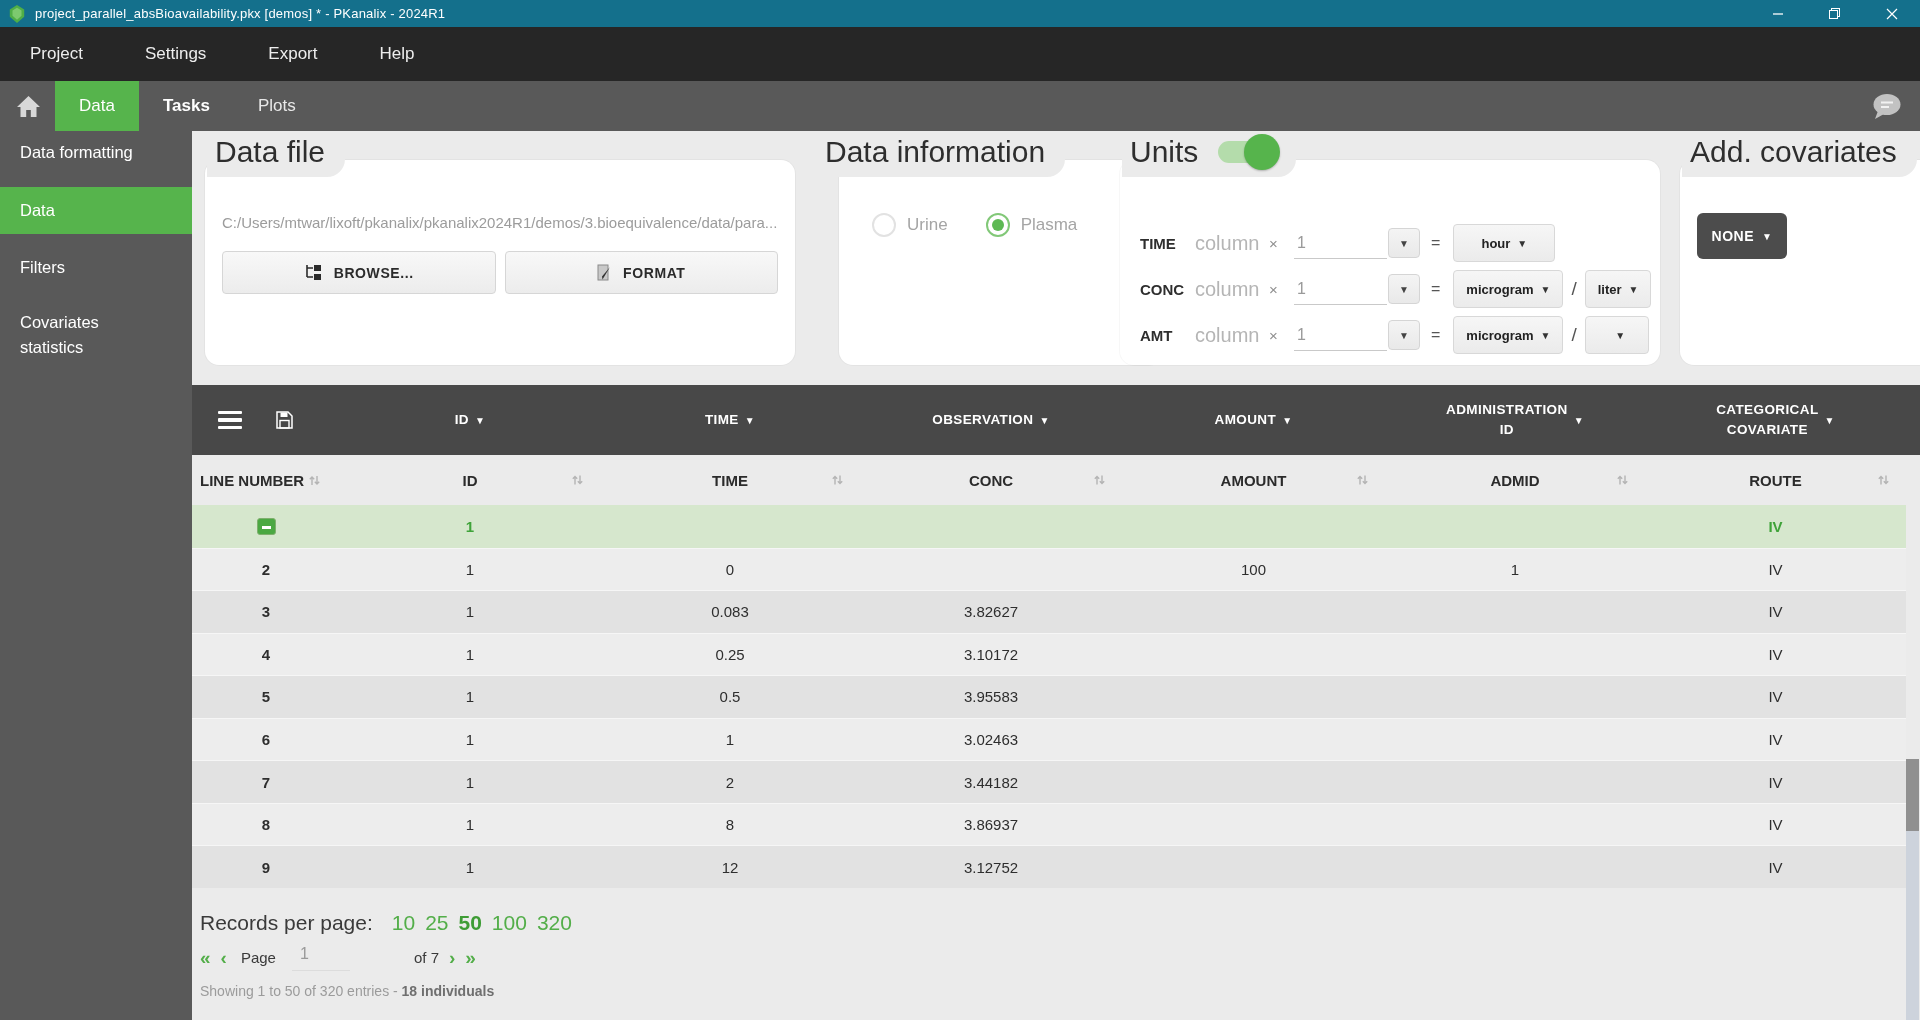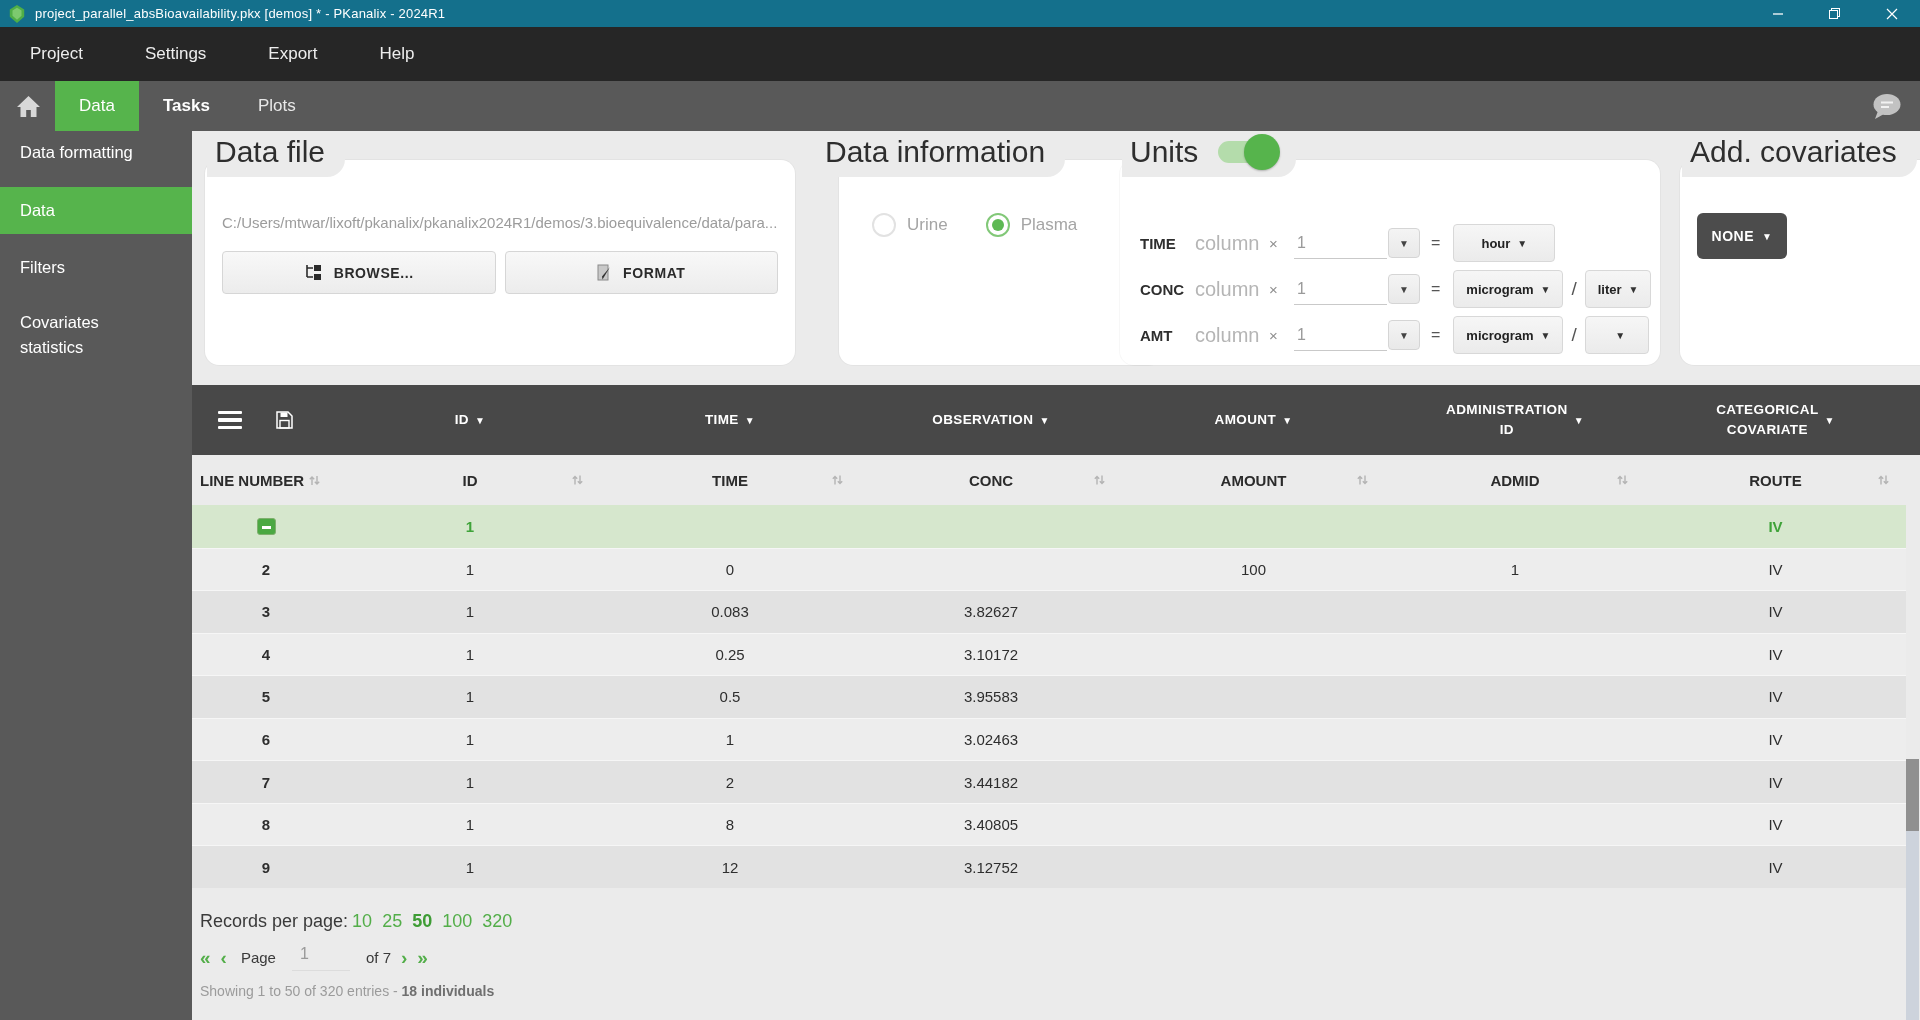--- a/index.html
+++ b/index.html
@@ -115,31 +115,31 @@
   .tcell.line { font-weight:bold; }
   .trow.hl .tcell { color:#3fa339; font-weight:bold; }
   .minus-icon { width:19px; height:17px; margin:0 auto; background:#4ba842; border:1px solid #7fb06e;
                 border-radius:3px; position:relative; cursor:pointer; }
   .minus-icon::after { content:""; position:absolute; left:4px; top:7px; width:9px; height:3px; background:#fff; }
 
   .v-scrollbar { position:absolute; left:1714px; top:374px; width:13px; height:383px; background:#cdd3dc; }
   .v-thumb { position:absolute; left:0; top:0; width:13px; height:72px; background:#909090; cursor:pointer; }
 
   
-  .f-records { position:absolute; left:8px; top:780px; display:flex; align-items:center; gap:4px;
-               font-size:18px; }
+  .f-records { position:absolute; left:8px; top:780px; display:flex; align-items:center; gap:19px;
+               font-size:21px; }
   .f-records .lbl { color:#3a3a3a; }
   .pg-opt { color:#53ae49; cursor:pointer; }
   .pg-opt.sel { color:#3e9c35; font-weight:bold; }
   .f-pager { position:absolute; left:8px; top:812px; display:flex; align-items:center; gap:10px; font-size:15px; }
   .pg-arrow { color:#53ae49; font-size:19px; font-weight:bold; cursor:pointer; line-height:1; }
   .pg-label { color:#3a3a3a; margin-left:4px; }
   .pg-input { width:58px; height:28px; border-bottom:1px solid #dcdcdc; color:#9a9a9a; font-size:16px;
               display:flex; align-items:flex-start; padding:2px 0 0 8px; margin:0 6px; }
-  .pg-of { color:#3a3a3a; }
+  .pg-of { color:#3a3a3a;margin-left:48px; }
   .f-showing { position:absolute; left:8px; top:852px; font-size:14px; color:#9b9b9b; }
   .f-showing b { color:#6f6f6f; }
 </style>
 </head>
 <body>
 
 <div class="titlebar">
   <span class="logo">
     <svg width="18" height="18" viewBox="0 0 20 20">
         <path d="M10 0 L18 5 V13 L10 20 L2 13 V5 Z" fill="#4fae47"></path>
@@ -447,21 +447,21 @@
             <div class="tcell">2</div>
             <div class="tcell">3.44182</div>
             <div class="tcell"></div>
             <div class="tcell"></div>
             <div class="tcell">IV</div>
           </div>
           <div class="trow odd">
             <div class="tcell line">8</div>
             <div class="tcell">1</div>
             <div class="tcell">8</div>
-            <div class="tcell">3.40805</div>
+            <div class="tcell">3.86937</div>
             <div class="tcell"></div>
             <div class="tcell"></div>
             <div class="tcell">IV</div>
           </div>
           <div class="trow even">
             <div class="tcell line">9</div>
             <div class="tcell">1</div>
             <div class="tcell">12</div>
             <div class="tcell">3.12752</div>
             <div class="tcell"></div>

